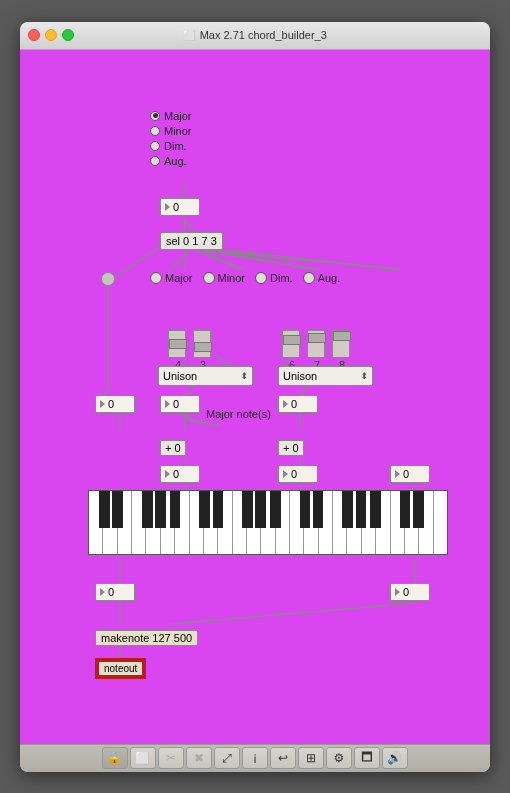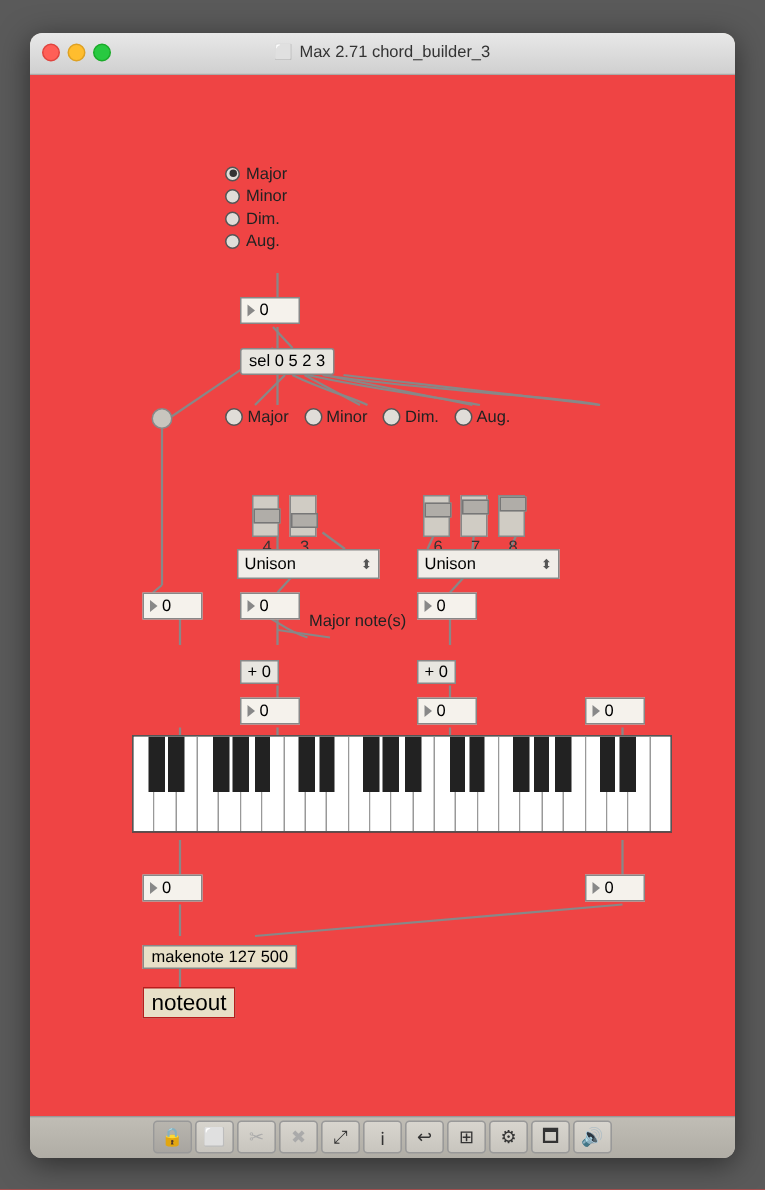--- a/index.html
+++ b/index.html
@@ -55,21 +55,21 @@
     .title-icon { font-size: 10px; }
     .content {
       flex: 1;
       background: #c8c8c8;
       position: relative;
       overflow: hidden;
     }
     .patch-area {
       width: 100%;
       height: 100%;
-      background: #ef4444;
+      background: #d946ef;
       position: relative;
     }
     
     .max-obj {
       position: absolute;
       background: #e8e6e0;
       border: 1px solid #888;
       border-radius: 2px;
       font-size: 11px;
       padding: 1px 4px;
@@ -179,22 +179,22 @@
     .makenote-obj {
       position: absolute;
       background: #e8e0c8;
       border: 1px solid #888;
       font-size: 11px;
       padding: 1px 5px;
     }
     .noteout-obj {
       position: absolute;
       background: #e8e0c8;
-      border: 1px solid #b91c1c;
-      font-size: 15px;
+      border: 4px solid #b91c1c;
+      font-size: 10px;
       padding: 1px 5px;
     }
     .toolbar {
       height: 28px;
       background: linear-gradient(to bottom, #c0bdb5, #b0ada5);
       border-top: 1px solid #999;
       display: flex;
       align-items: center;
       justify-content: center;
       gap: 2px;
@@ -319,21 +319,21 @@
           <span>Aug.</span>
         </div>
       </div>
 
       <div class="nb" style="left:140px; top:148px; width:40px;">
         <div class="nb-tri"></div>
         <span>0</span>
       </div>
 
       <div class="max-obj" style="left:140px; top:182px; padding: 2px 5px;">
-        <span>sel 0 5 2 3</span>
+        <span>sel 0 1 7 3</span>
       </div>
 
       <div class="toggle-circle" style="left:81px; top:222px;"></div>
 
       <div style="position:absolute; top:222px; left:130px; display:flex; align-items:center; gap:2px;">
         <div class="radio-h-item">
           <div class="radio-circle" style="width:12px;height:12px;"></div>
           <span>Major</span>
         </div>
         <div class="radio-h-item">

